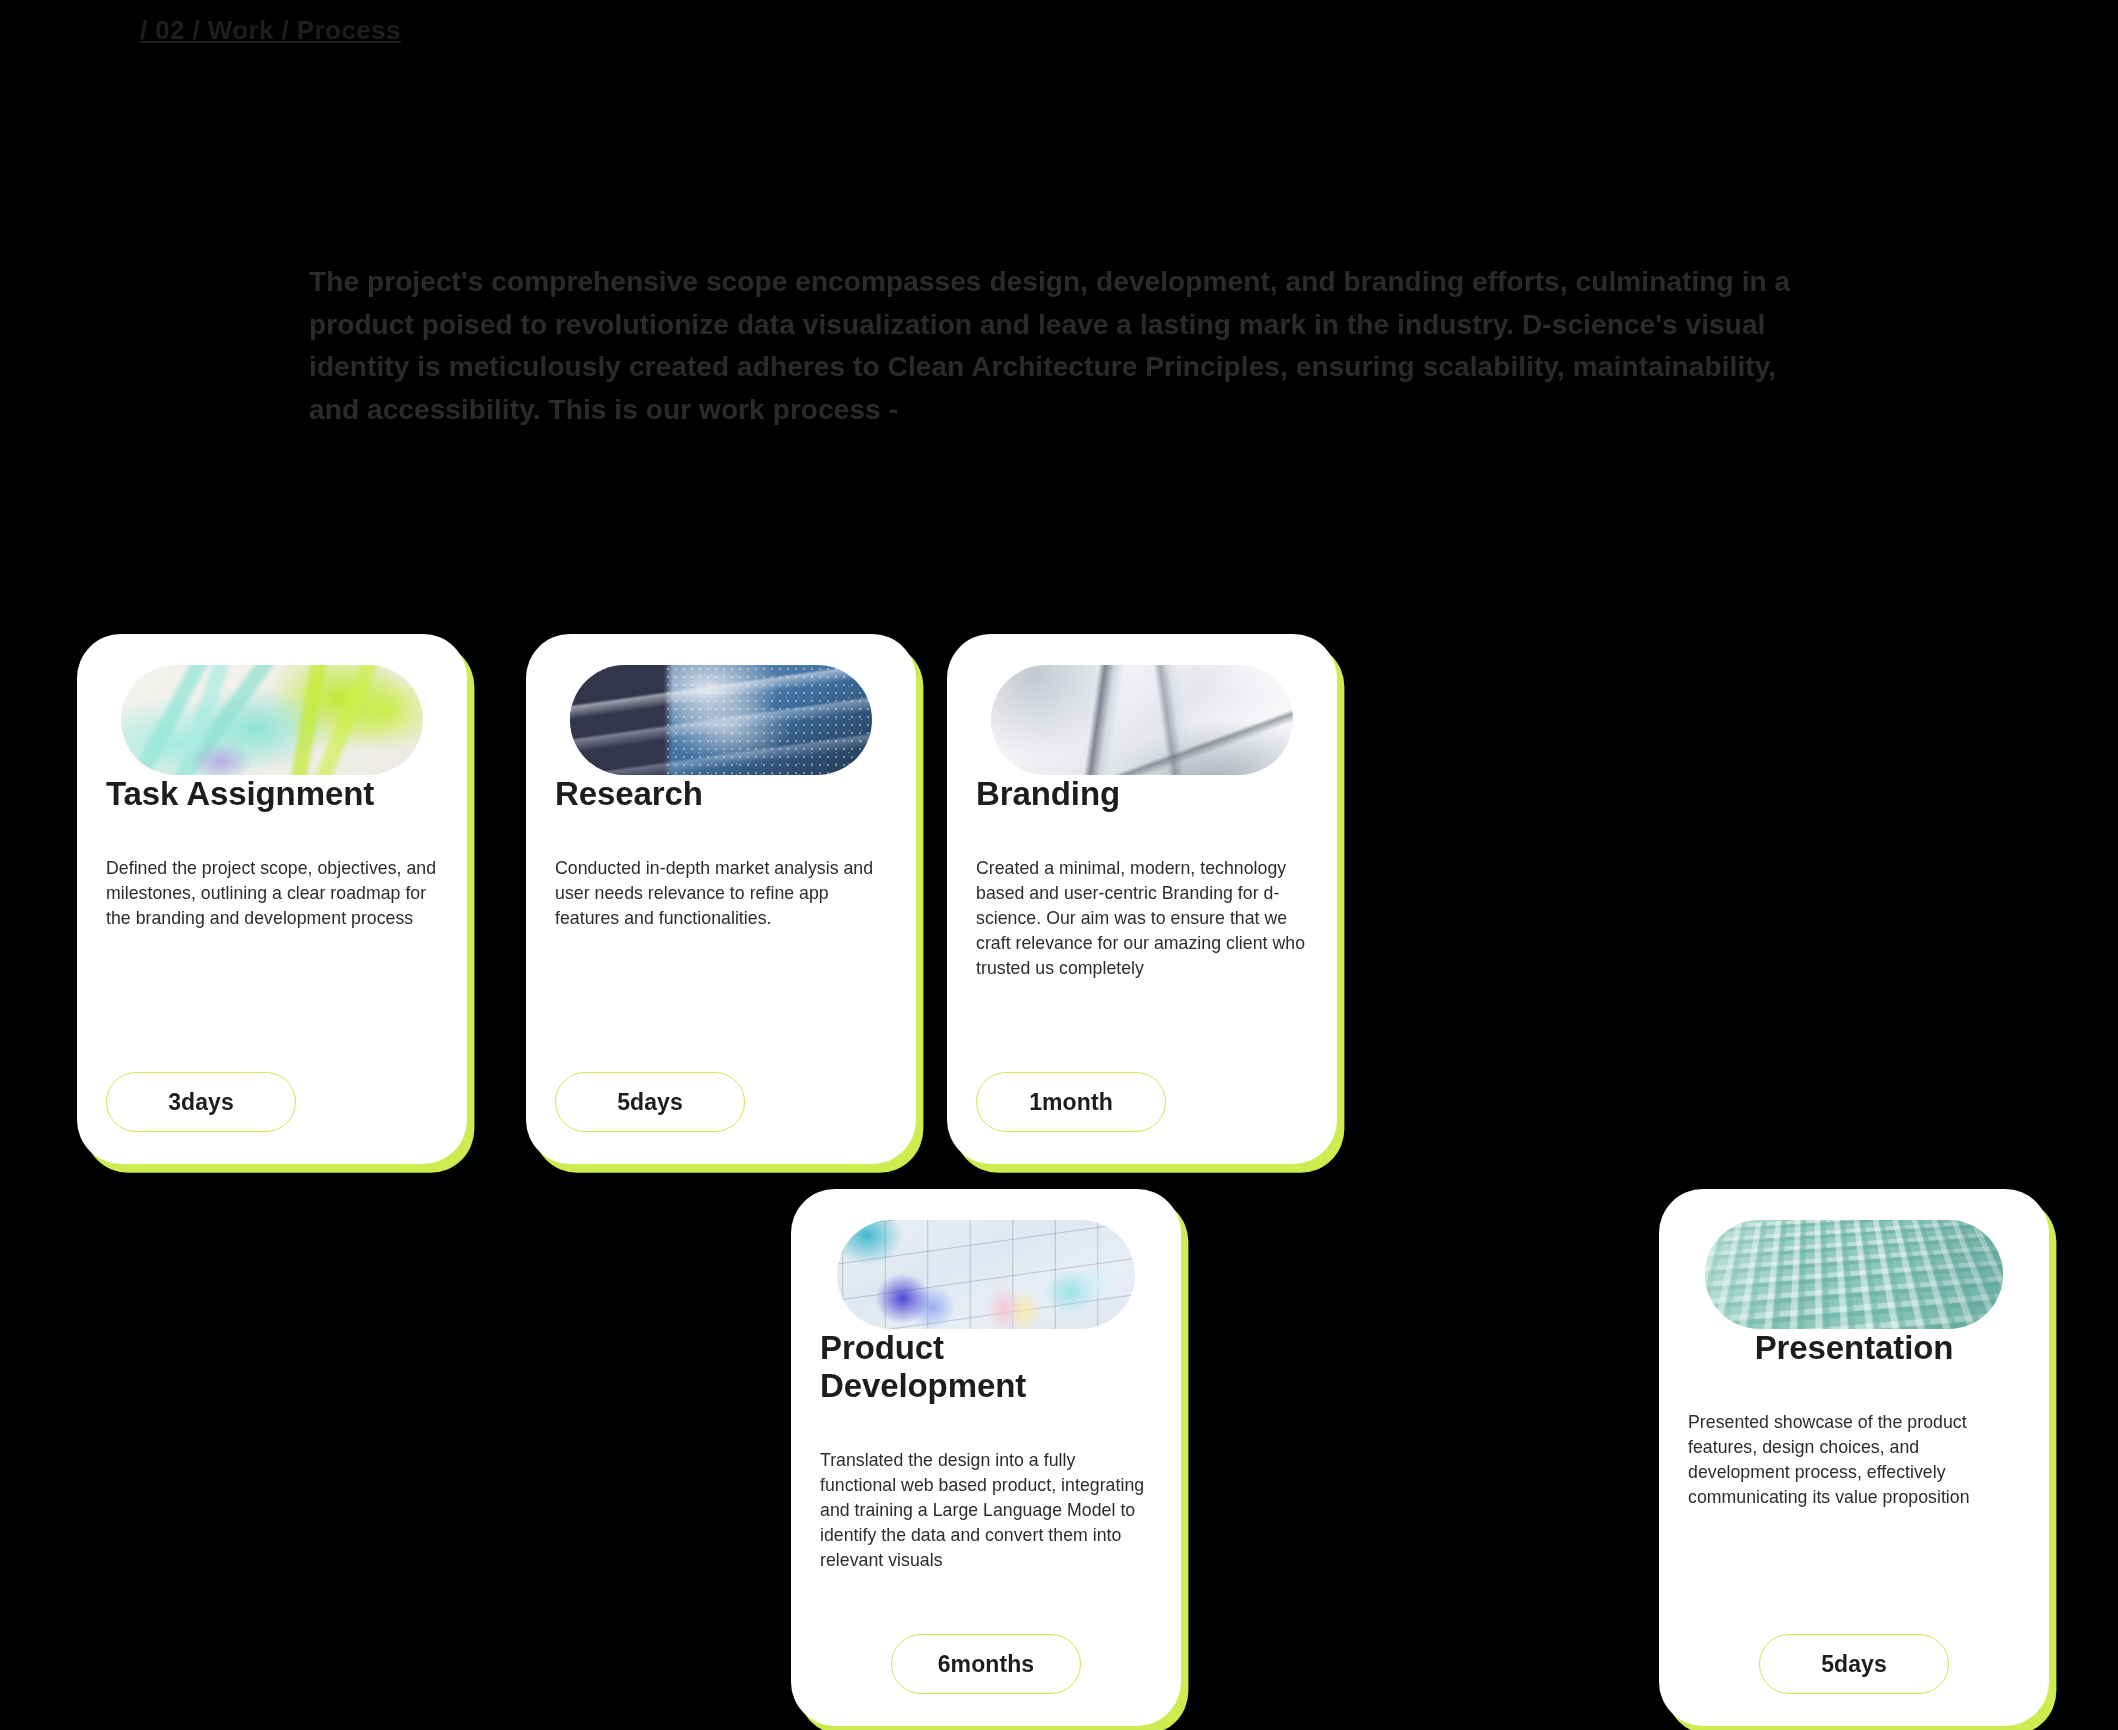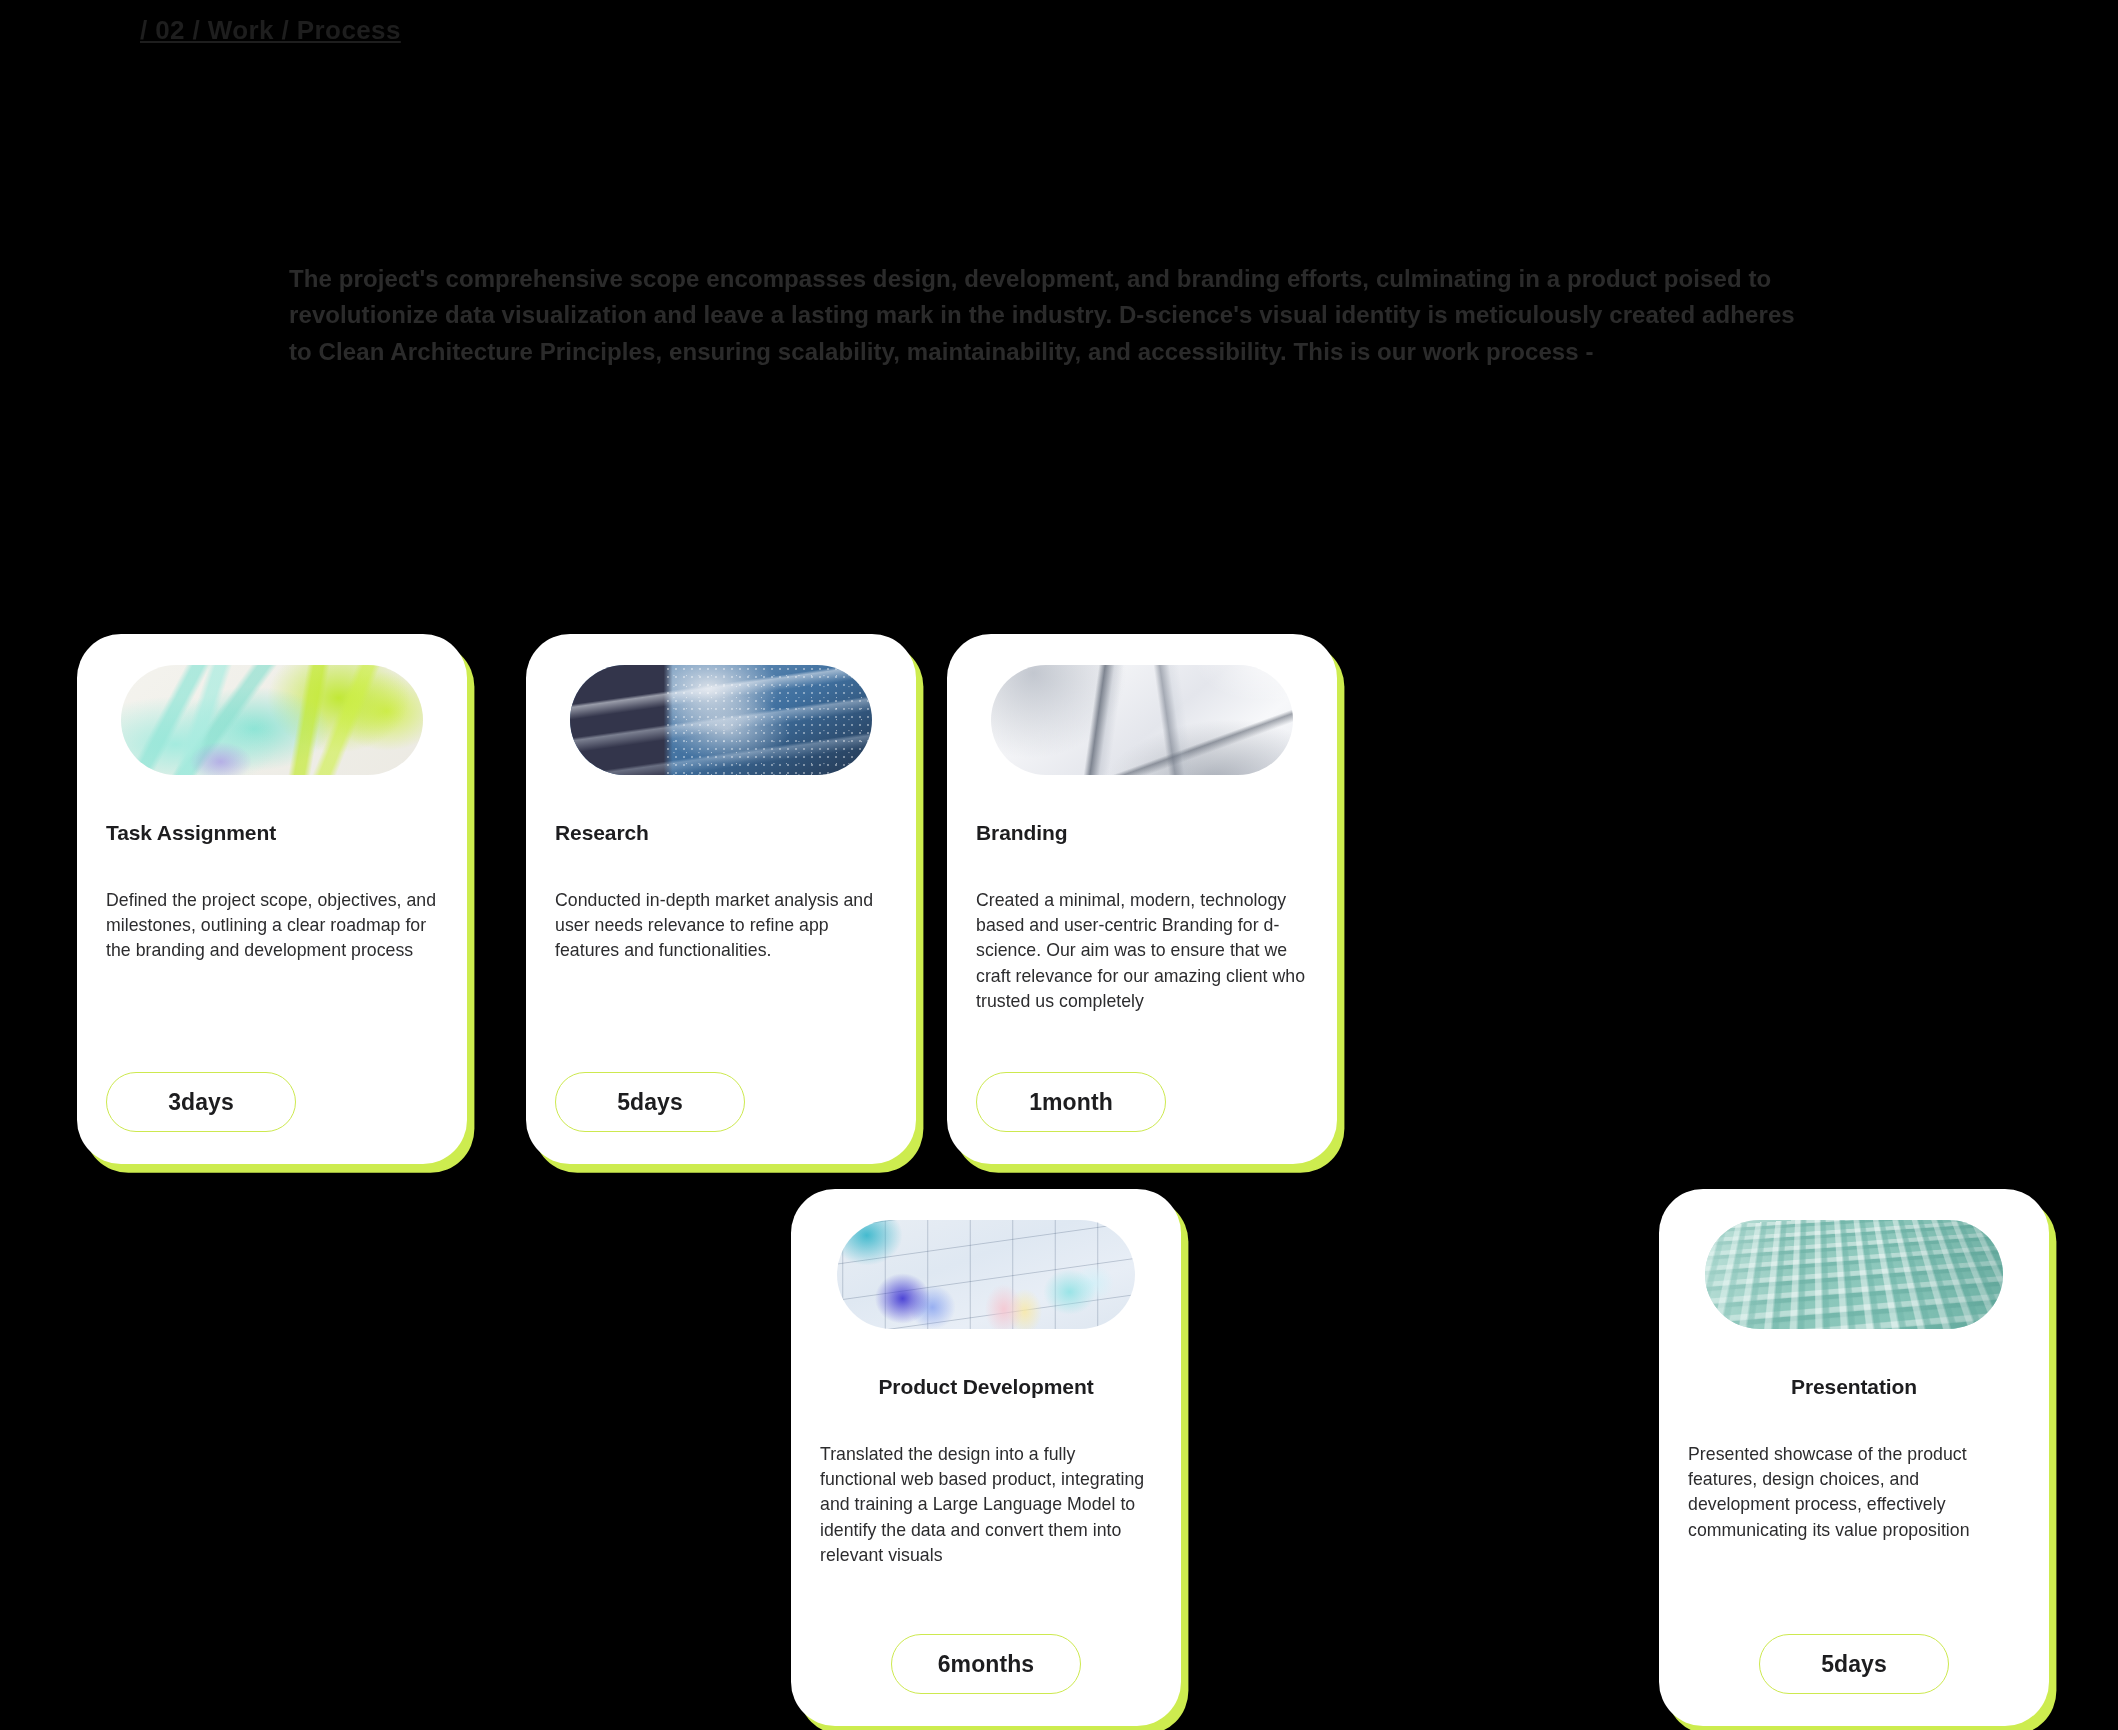--- a/index.html
+++ b/index.html
@@ -26,24 +26,24 @@
     font-weight: 700;
     letter-spacing: 0.4px;
     color: #1e1e1e;
     white-space: nowrap;
     text-decoration: underline;
   }
 
   
   .intro {
     position: absolute;
-    left: 289px;
+    left: 309px;
     top: 261px;
     width: 1523px;
-    font-size: 24px;
+    font-size: 28px;
     font-weight: 700;
     line-height: 1.52;
     letter-spacing: 0.1px;
     color: #2b2b2b;
   }
 
   
   .board {
     position: absolute;
     left: 0;
@@ -232,22 +232,21 @@
   }
   .art-presentation::after {
     content: "";
     position: absolute; inset: 0;
     background:
       linear-gradient(100deg, rgba(210,238,232,0.5) 0%, rgba(210,238,232,0) 30%),
       linear-gradient(260deg, rgba(70,140,128,0.35) 0%, rgba(70,140,128,0) 38%);
   }
 
   .card-title {
-    margin-top: 46px;
-    font-size: 21px;
+    font-size: 33px;
     font-weight: 700;
     letter-spacing: -0.1px;
     color: #1d1d1f;
     line-height: 1.15;
   }
 
   .card-desc {
     margin-top: 43px;
     font-size: 17.7px;
     line-height: 1.42;

